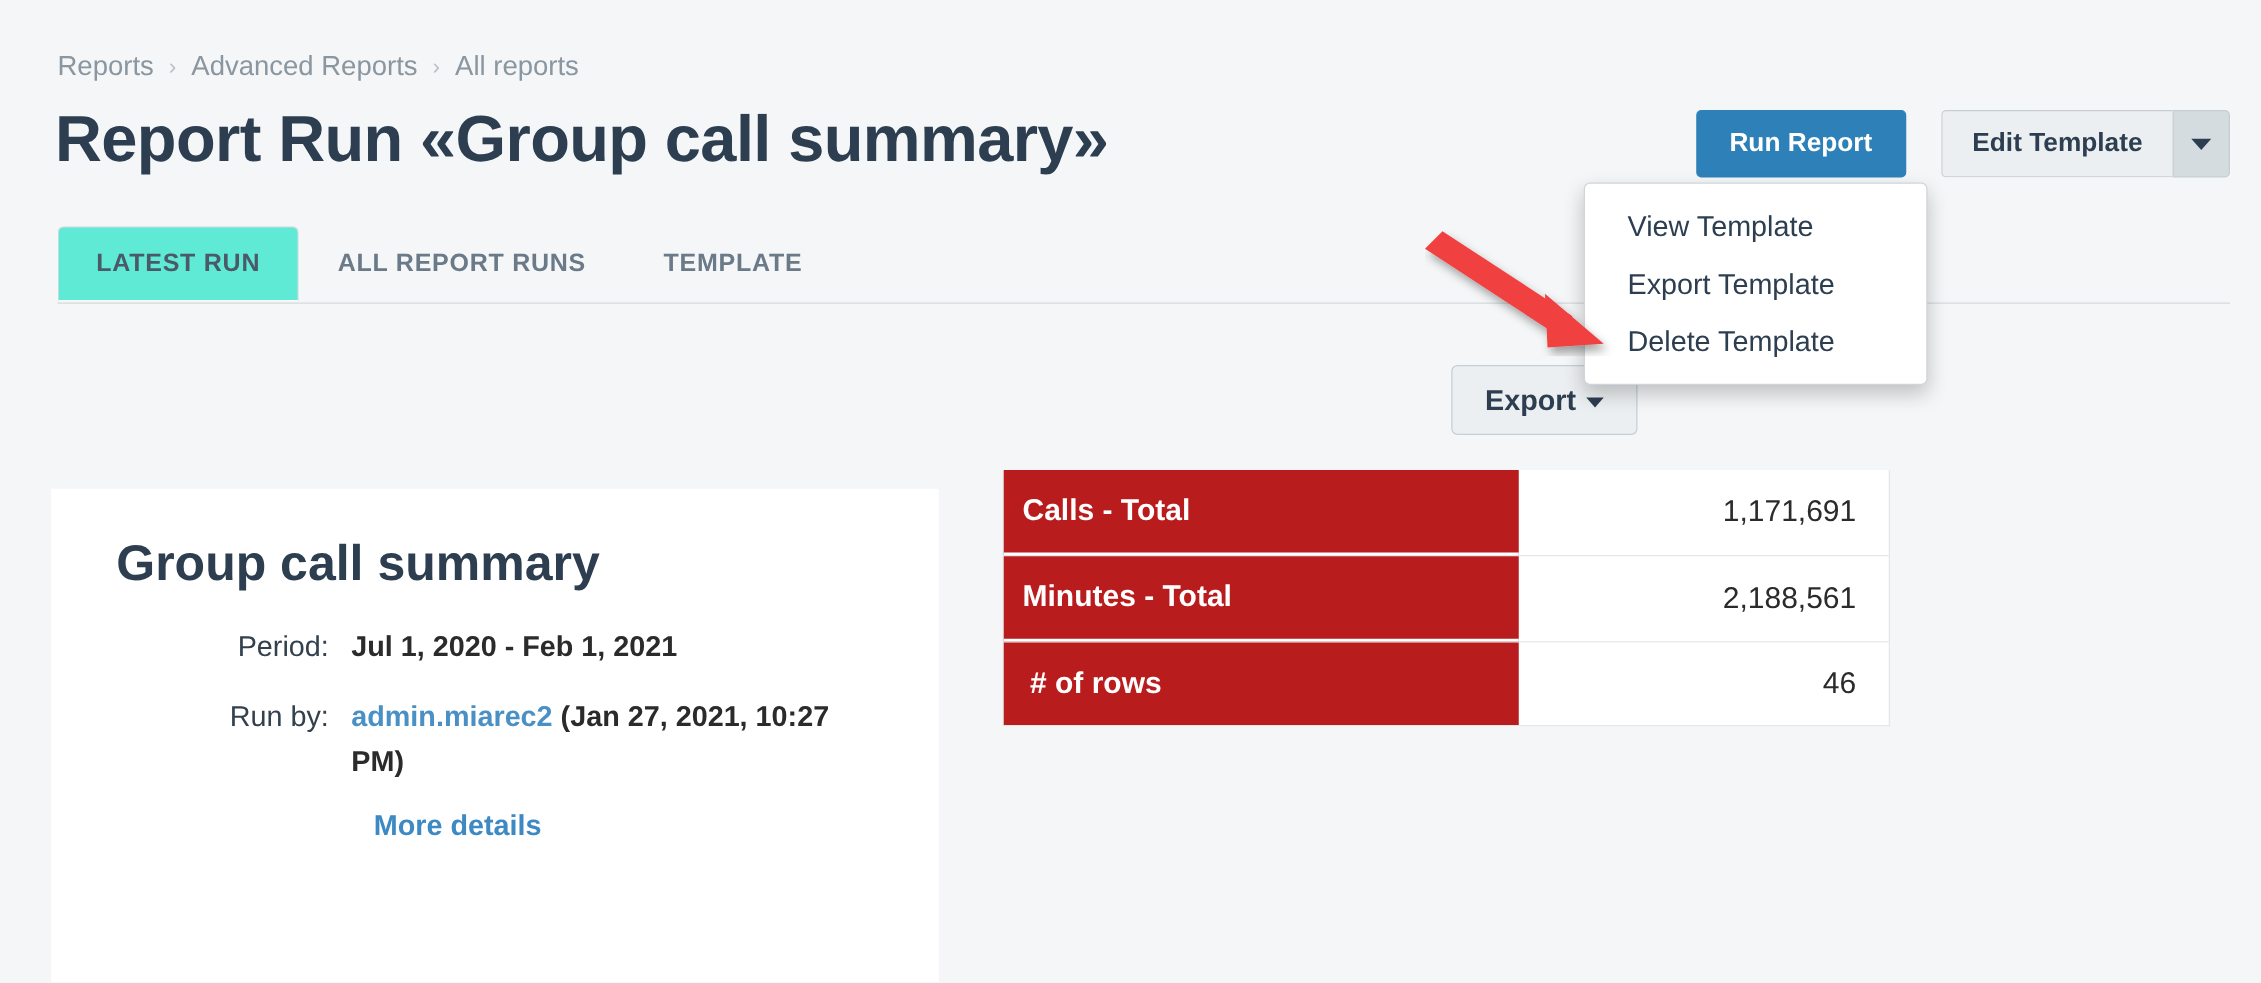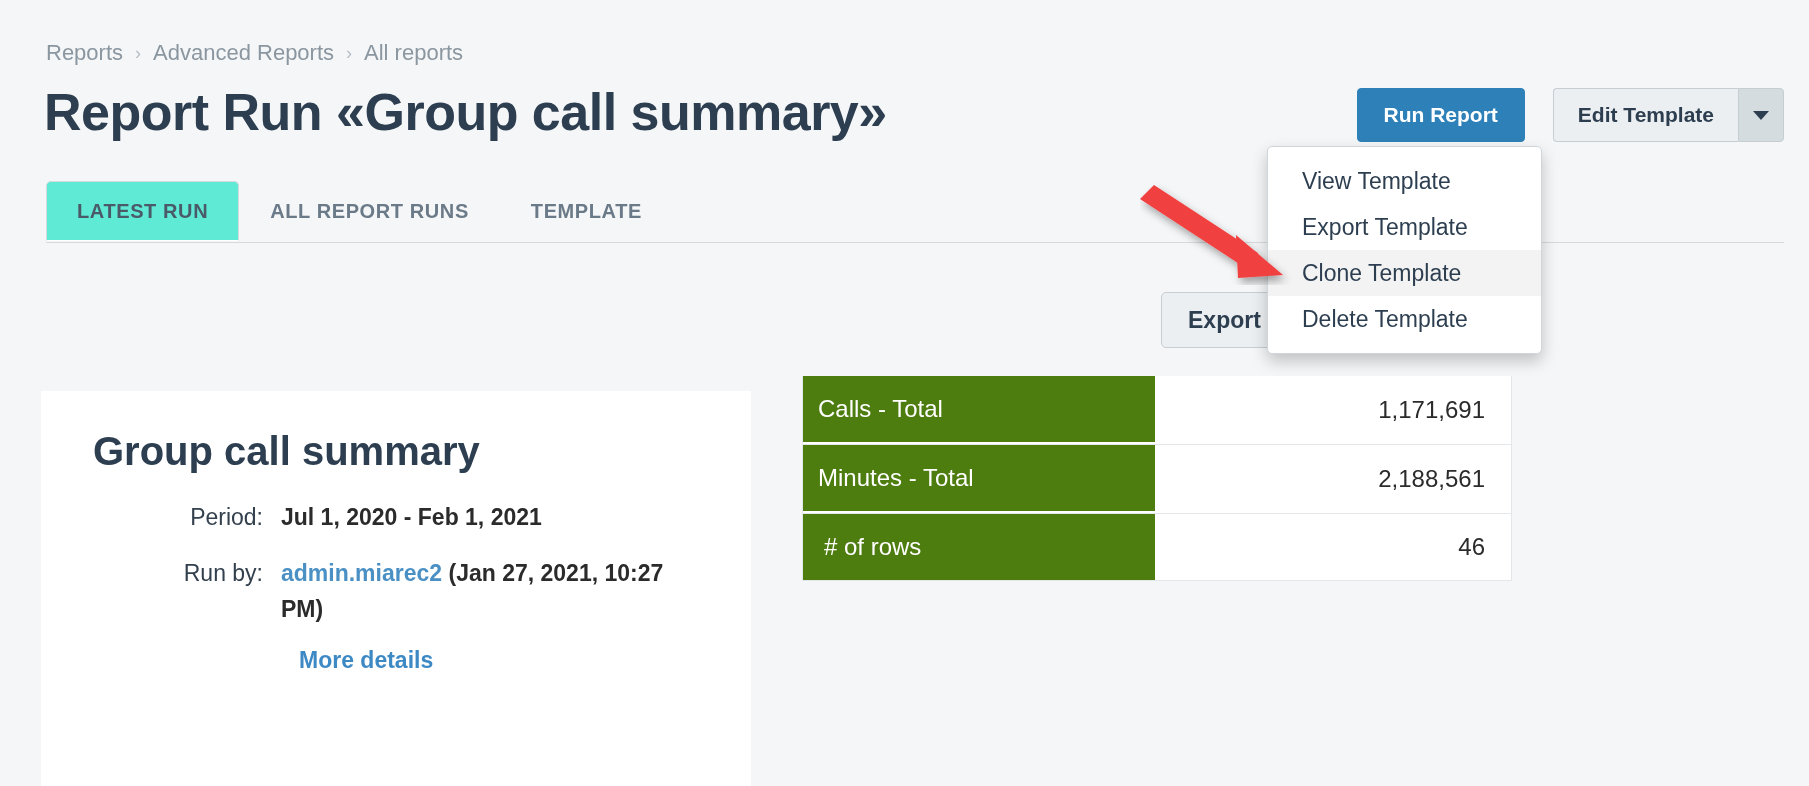--- a/index.html
+++ b/index.html
@@ -265,25 +265,25 @@
     border: 1px solid #e4e7ea;
     border-top: none;
   }
   .stat-row {
     display: flex;
     align-items: stretch;
     border-bottom: 1px solid #e4e7ea;
   }
   .stat-row:last-child { border-bottom: none; }
   .stat-label {
-    background: #4d7c0f;
+    background: #b91c1c;
     color: #ffffff;
-    font-weight: 400;
+    font-weight: 700;
     font-size: 24px;
-    width: 352px;
+    width: 412px;
     flex: none;
     padding: 19px 0 19px 15px;
     display: flex;
     align-items: center;
     border-bottom: 2px solid #ffffff;
     white-space: nowrap;
   }
   .stat-row:last-child .stat-label { border-bottom: none; padding-left: 21px; }
   .stat-value {
     flex: 1;
@@ -372,21 +372,20 @@
   </div>
   <div class="stat-row">
     <div class="stat-label"># of rows</div>
     <div class="stat-value">46</div>
   </div>
 </div>
 
 <div class="dropdown-menu">
   <div class="dropdown-item">View Template</div>
   <div class="dropdown-item">Export Template</div>
-  <div class="dropdown-item active">Clone Template</div>
   <div class="dropdown-item">Delete Template</div>
 </div>
 
 <svg class="annotation-arrow" viewBox="0 0 180 110">
   <defs>
     <filter id="arrowShadow" x="-30%" y="-30%" width="180%" height="180%">
       <feDropShadow dx="3" dy="5" stdDeviation="4" flood-color="#000000" flood-opacity="0.35"></feDropShadow>
     </filter>
   </defs>
   <g filter="url(#arrowShadow)">

